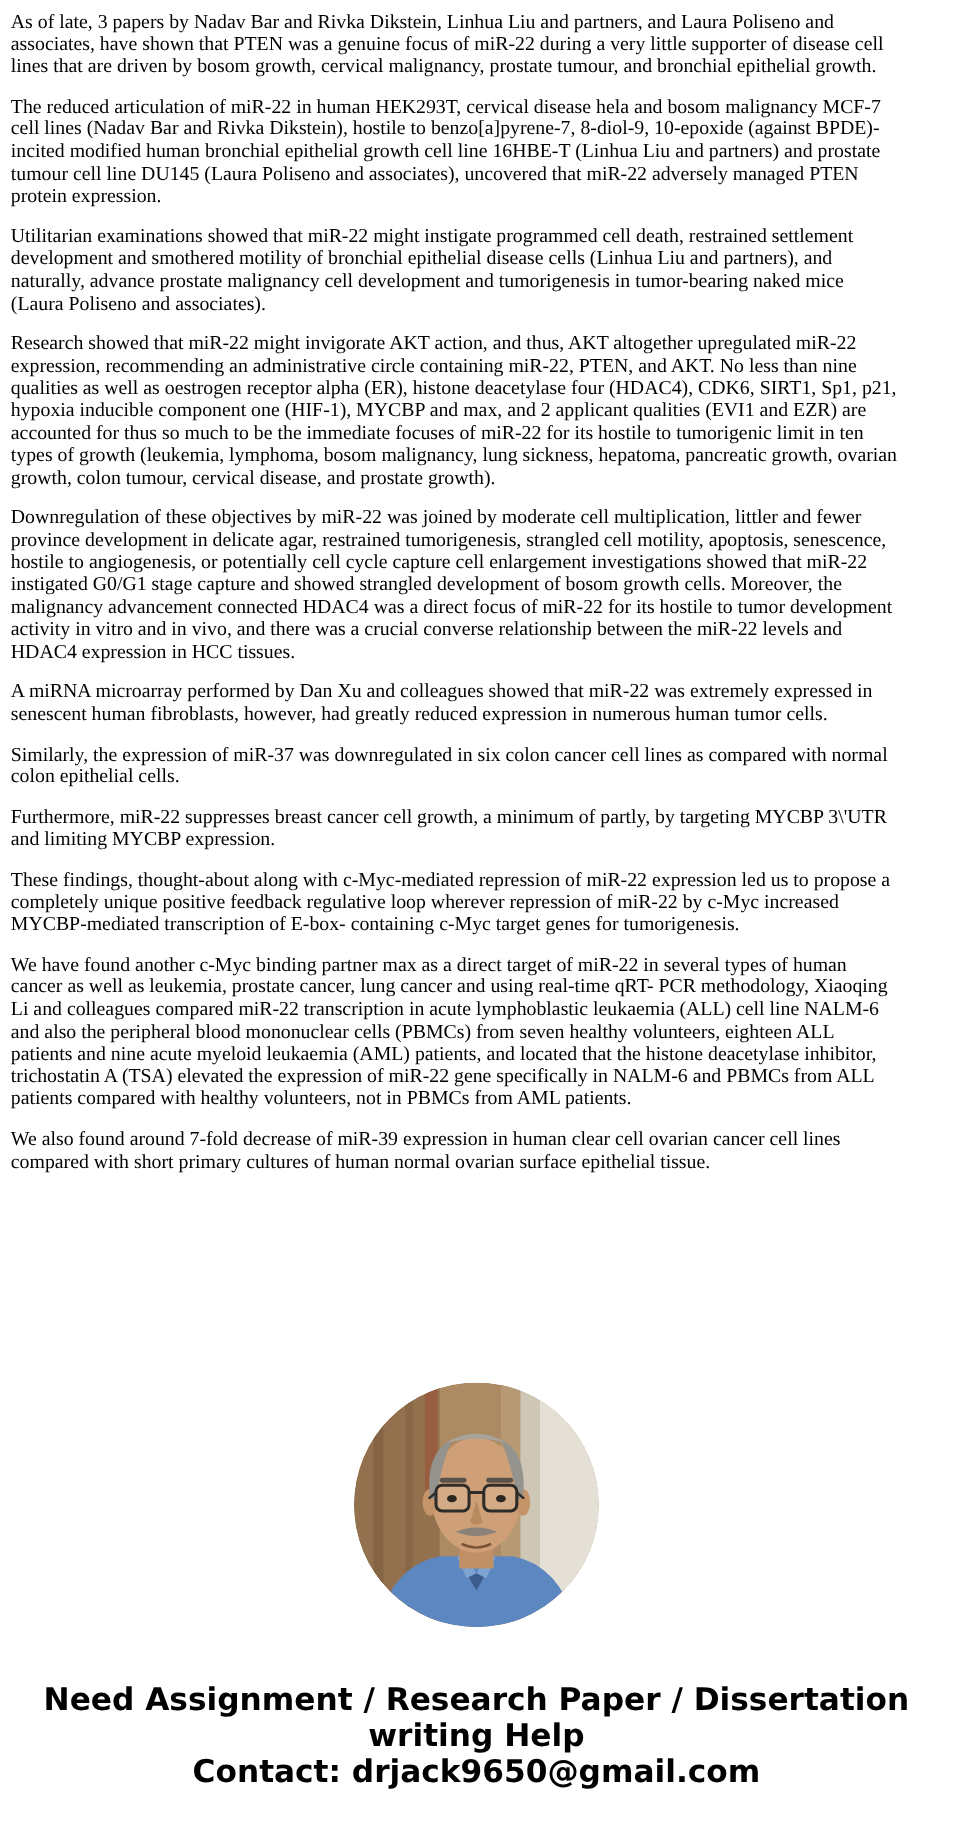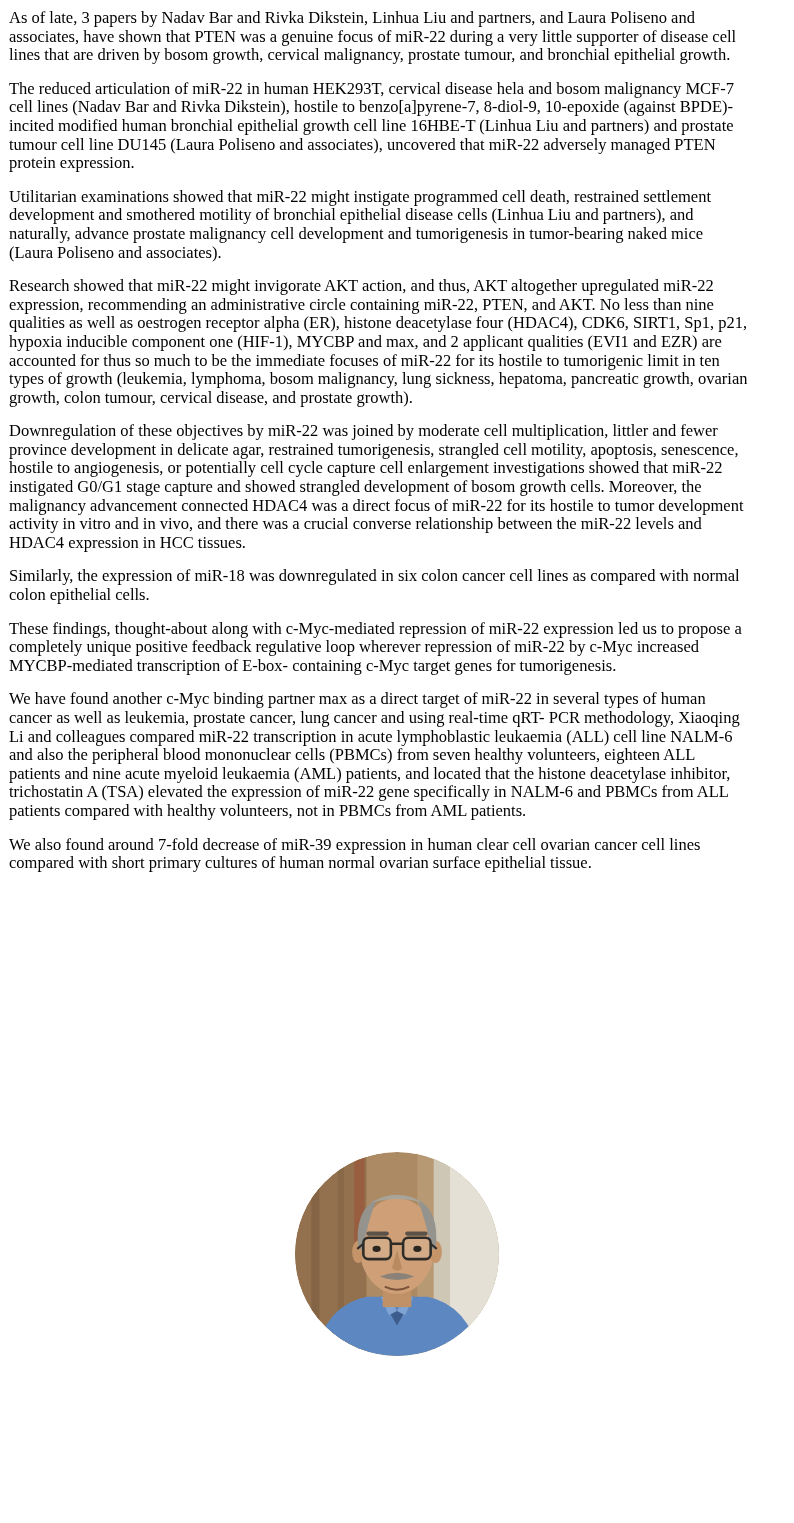--- a/index.html
+++ b/index.html
@@ -51,21 +51,23 @@
 <body>
 
 <div class="page">
 
   <div class="article">
     <p>As of late, 3 papers by Nadav Bar and Rivka Dikstein, Linhua Liu and partners, and Laura Poliseno and associates, have shown that PTEN was a genuine focus of miR-22 during a very little supporter of disease cell lines that are driven by bosom growth, cervical malignancy, prostate tumour, and bronchial epithelial growth.</p>
     <p>The reduced articulation of miR-22 in human HEK293T, cervical disease hela and bosom malignancy MCF-7 cell lines (Nadav Bar and Rivka Dikstein), hostile to benzo[a]pyrene-7, 8-diol-9, 10-epoxide (against BPDE)- incited modified human bronchial epithelial growth cell line 16HBE-T (Linhua Liu and partners) and prostate tumour cell line DU145 (Laura Poliseno and associates), uncovered that miR-22 adversely managed PTEN protein expression.</p>
     <p>Utilitarian examinations showed that miR-22 might instigate programmed cell death, restrained settlement development and smothered motility of bronchial epithelial disease cells (Linhua Liu and partners), and naturally, advance prostate malignancy cell development and tumorigenesis in tumor-bearing naked mice (Laura Poliseno and associates).</p>
     <p>Research showed that miR-22 might invigorate AKT action, and thus, AKT altogether upregulated miR-22 expression, recommending an administrative circle containing miR-22, PTEN, and AKT. No less than nine qualities as well as oestrogen receptor alpha (ER), histone deacetylase four (HDAC4), CDK6, SIRT1, Sp1, p21, hypoxia inducible component one (HIF-1), MYCBP and max, and 2 applicant qualities (EVI1 and EZR) are accounted for thus so much to be the immediate focuses of miR-22 for its hostile to tumorigenic limit in ten types of growth (leukemia, lymphoma, bosom malignancy, lung sickness, hepatoma, pancreatic growth, ovarian growth, colon tumour, cervical disease, and prostate growth).</p>
     <p>Downregulation of these objectives by miR-22 was joined by moderate cell multiplication, littler and fewer province development in delicate agar, restrained tumorigenesis, strangled cell motility, apoptosis, senescence, hostile to angiogenesis, or potentially cell cycle capture cell enlargement investigations showed that miR-22 instigated G0/G1 stage capture and showed strangled development of bosom growth cells. Moreover, the malignancy advancement connected HDAC4 was a direct focus of miR-22 for its hostile to tumor development activity in vitro and in vivo, and there was a crucial converse relationship between the miR-22 levels and HDAC4 expression in HCC tissues.</p>
-    <p>Similarly, the expression of miR-18 was downregulated in six colon cancer cell lines as compared with normal colon epithelial cells.</p>
+    <p>A miRNA microarray performed by Dan Xu and colleagues showed that miR-22 was extremely expressed in senescent human fibroblasts, however, had greatly reduced expression in numerous human tumor cells.</p>
+    <p>Similarly, the expression of miR-37 was downregulated in six colon cancer cell lines as compared with normal colon epithelial cells.</p>
+    <p>Furthermore, miR-22 suppresses breast cancer cell growth, a minimum of partly, by targeting MYCBP 3\'UTR and limiting MYCBP expression.</p>
     <p>These findings, thought-about along with c-Myc-mediated repression of miR-22 expression led us to propose a completely unique positive feedback regulative loop wherever repression of miR-22 by c-Myc increased MYCBP-mediated transcription of E-box- containing c-Myc target genes for tumorigenesis.</p>
     <p>We have found another c-Myc binding partner max as a direct target of miR-22 in several types of human cancer as well as leukemia, prostate cancer, lung cancer and using real-time qRT- PCR methodology, Xiaoqing Li and colleagues compared miR-22 transcription in acute lymphoblastic leukaemia (ALL) cell line NALM-6 and also the peripheral blood mononuclear cells (PBMCs) from seven healthy volunteers, eighteen ALL patients and nine acute myeloid leukaemia (AML) patients, and located that the histone deacetylase inhibitor, trichostatin A (TSA) elevated the expression of miR-22 gene specifically in NALM-6 and PBMCs from ALL patients compared with healthy volunteers, not in PBMCs from AML patients.</p>
     <p>We also found around 7-fold decrease of miR-39 expression in human clear cell ovarian cancer cell lines compared with short primary cultures of human normal ovarian surface epithelial tissue.</p>
 
   </div>
 
   <div class="photo-wrap">
     <svg viewBox="0 0 200 200" width="204" height="204" role="img">
       <defs>
         <clipPath id="circleClip">
@@ -118,14 +120,18 @@
 
         <path d="M100 96 L95 114 Q100 119 105 114 Z" fill="#b98a60"></path>
 
         <path d="M83 122 Q100 115 117 122 Q100 129 83 122 Z" fill="#8a8278"></path>
 
         <path d="M88 132 Q100 138 112 132" stroke="#7a523a" stroke-width="2" fill="none"></path>
       </g>
     </svg>
   </div>
 
+  <div class="footer">
+    <div class="line">Need Assignment / Research Paper / Dissertation writing Help</div>
+    <div class="line">Contact: drjack9650@gmail.com</div>
+  </div>
 
 </div>
 
 </body></html>

